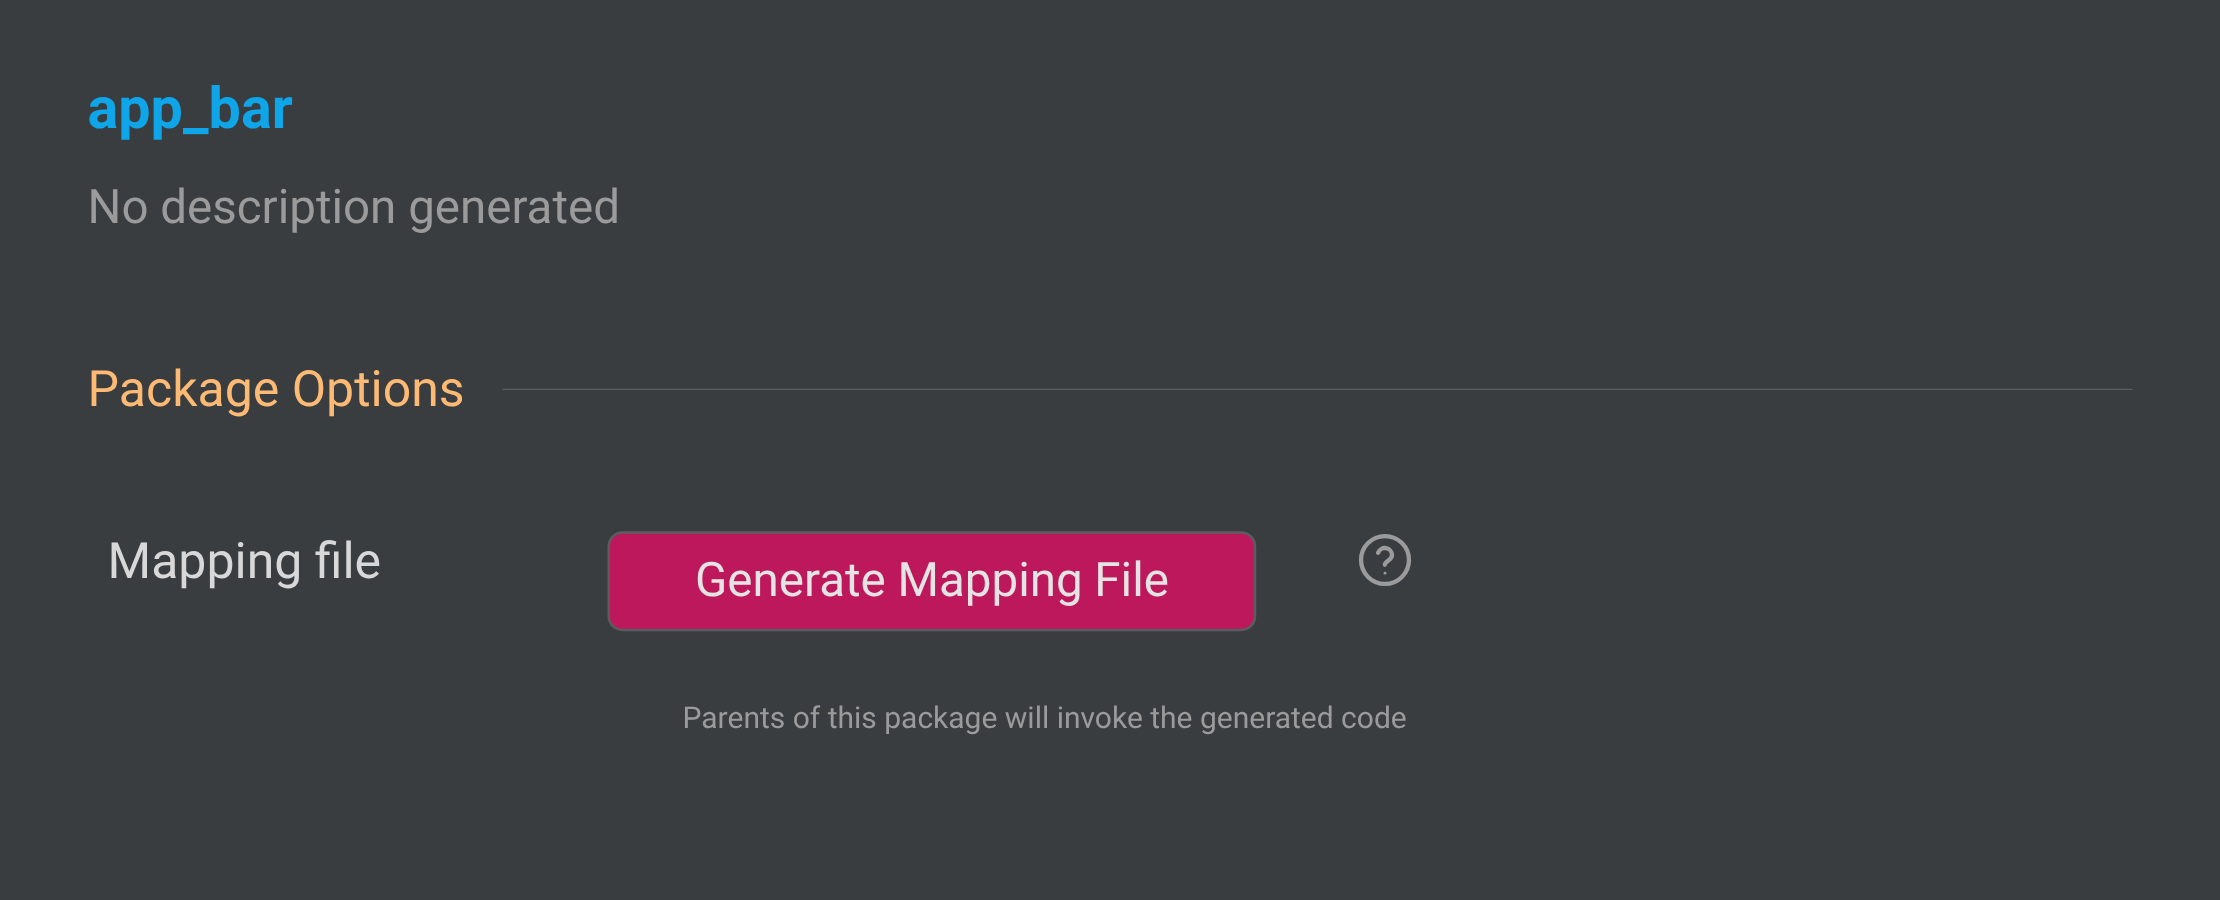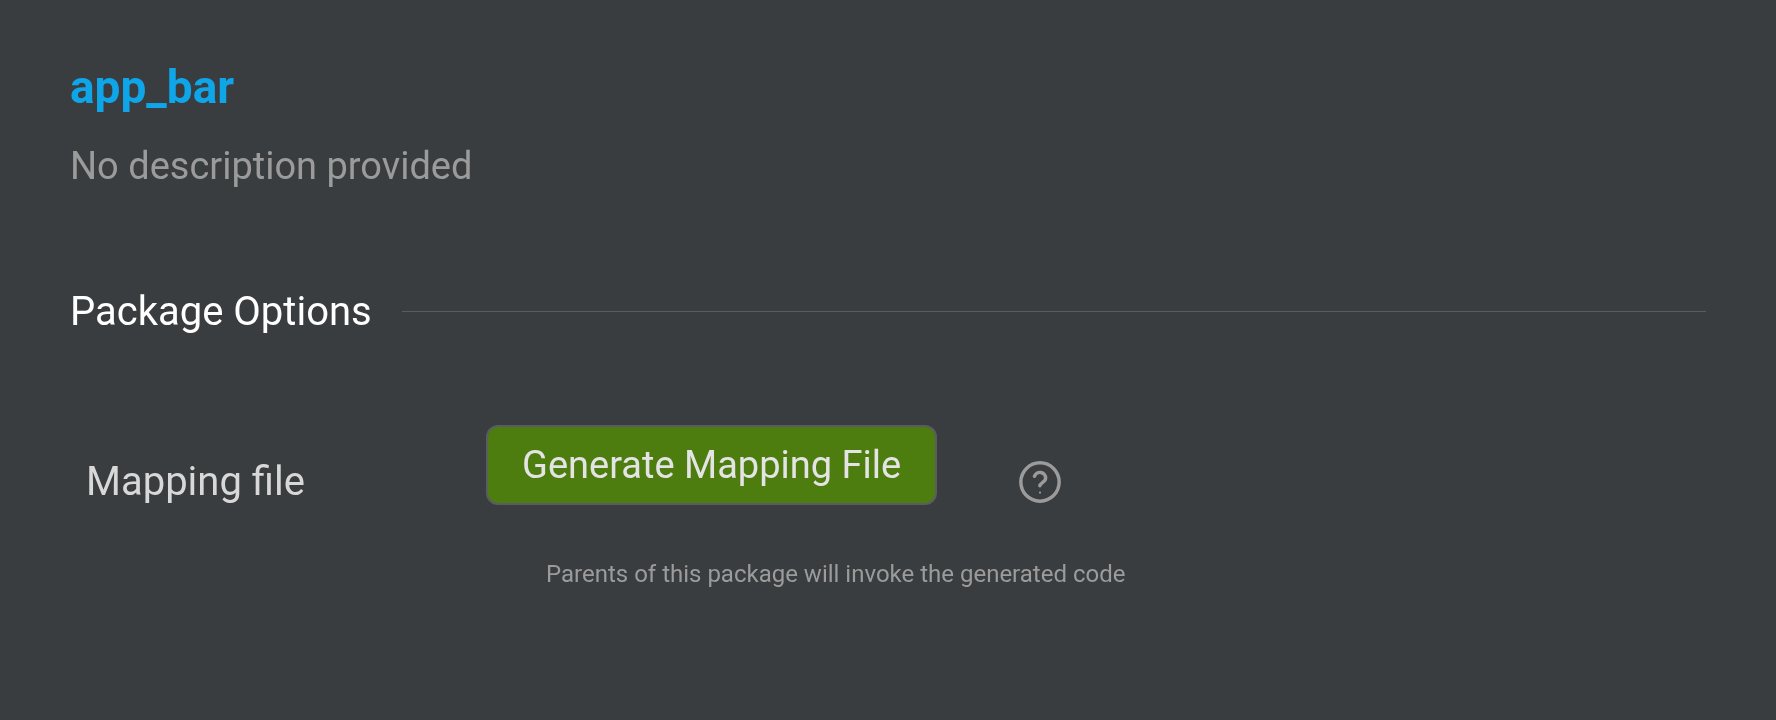--- a/index.html
+++ b/index.html
@@ -29,47 +29,47 @@
       margin-bottom: 100px;
     }
     .section-header {
       display: flex;
       align-items: center;
       margin-bottom: 90px;
     }
     .section-title {
       font-size: 40px;
       font-weight: 400;
-      color: #ffffff;
+      color: #fdba74;
       margin-right: 30px;
       white-space: nowrap;
     }
     .section-divider {
       flex: 1;
       height: 1px;
       background: #5a5d60;
     }
     .field-row {
       display: flex;
-      align-items: flex-end;
+      align-items: flex-start;
       padding-left: 16px;
       margin-bottom: 55px;
     }
     .field-label {
       font-size: 40px;
       font-weight: 400;
       color: #d8d8d8;
       width: 400px;
       flex-shrink: 0;
     }
     .field-button {
-      background: #4d7c0f;
+      background: #be185d;
       border: 2px solid #5a5d60;
       border-radius: 12px;
-      padding: 16px 34px;
+      padding: 16px 68px;
       font-size: 38px;
       font-weight: 400;
       color: #e4e4e4;
       cursor: pointer;
       font-family: inherit;
     }
     .help-icon {
       margin-left: 80px;
       display: inline-flex;
       align-items: center;
@@ -87,21 +87,21 @@
       font-size: 24px;
       font-weight: 400;
       color: #9b9b9b;
       padding-left: 60px;
     }
   </style>
 </head>
 <body>
 
 <div class="title">app_bar</div>
-<div class="description">No description provided</div>
+<div class="description">No description generated</div>
 
 <div class="section-header">
   <div class="section-title">Package Options</div>
   <div class="section-divider"></div>
 </div>
 
 <div class="field-row">
   <div class="field-label">Mapping file</div>
   <button class="field-button">Generate Mapping File</button>
   <span class="help-icon">

